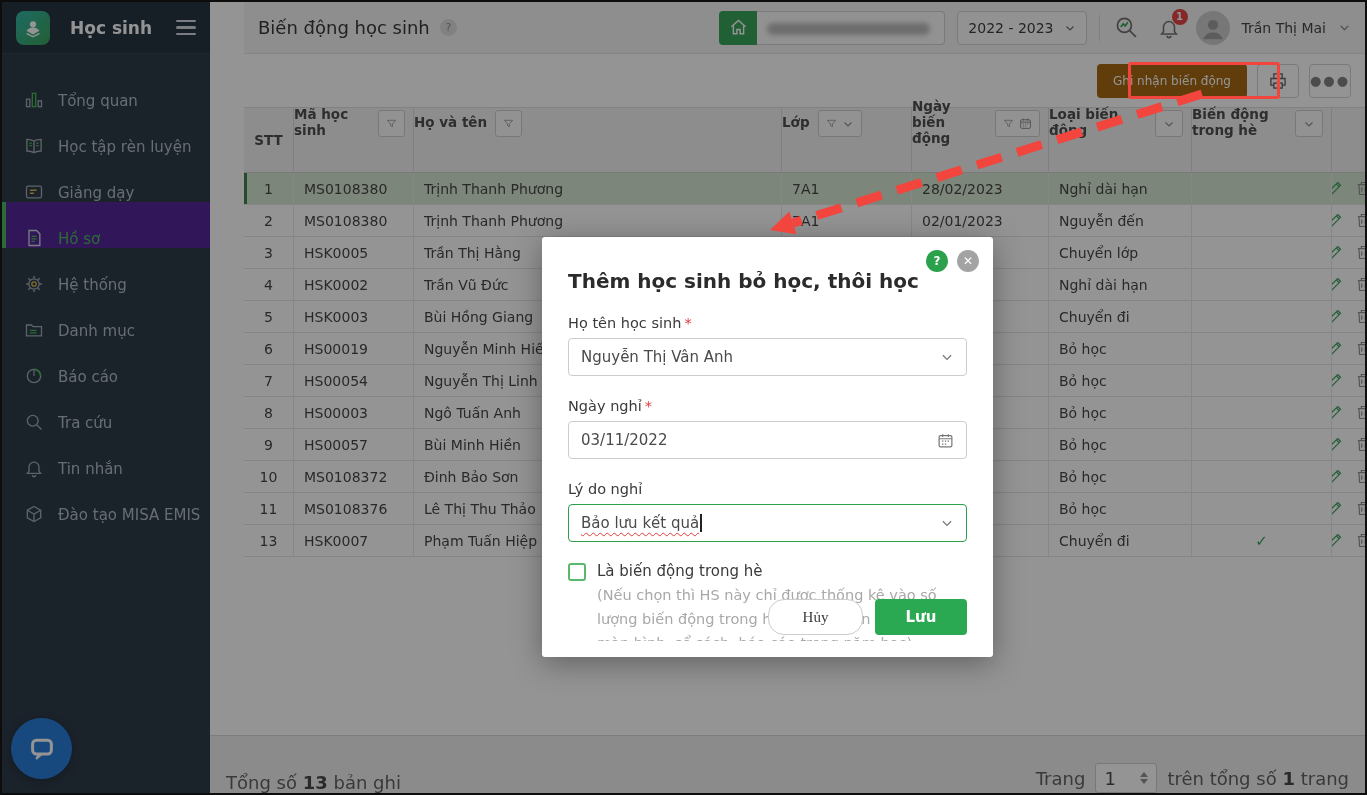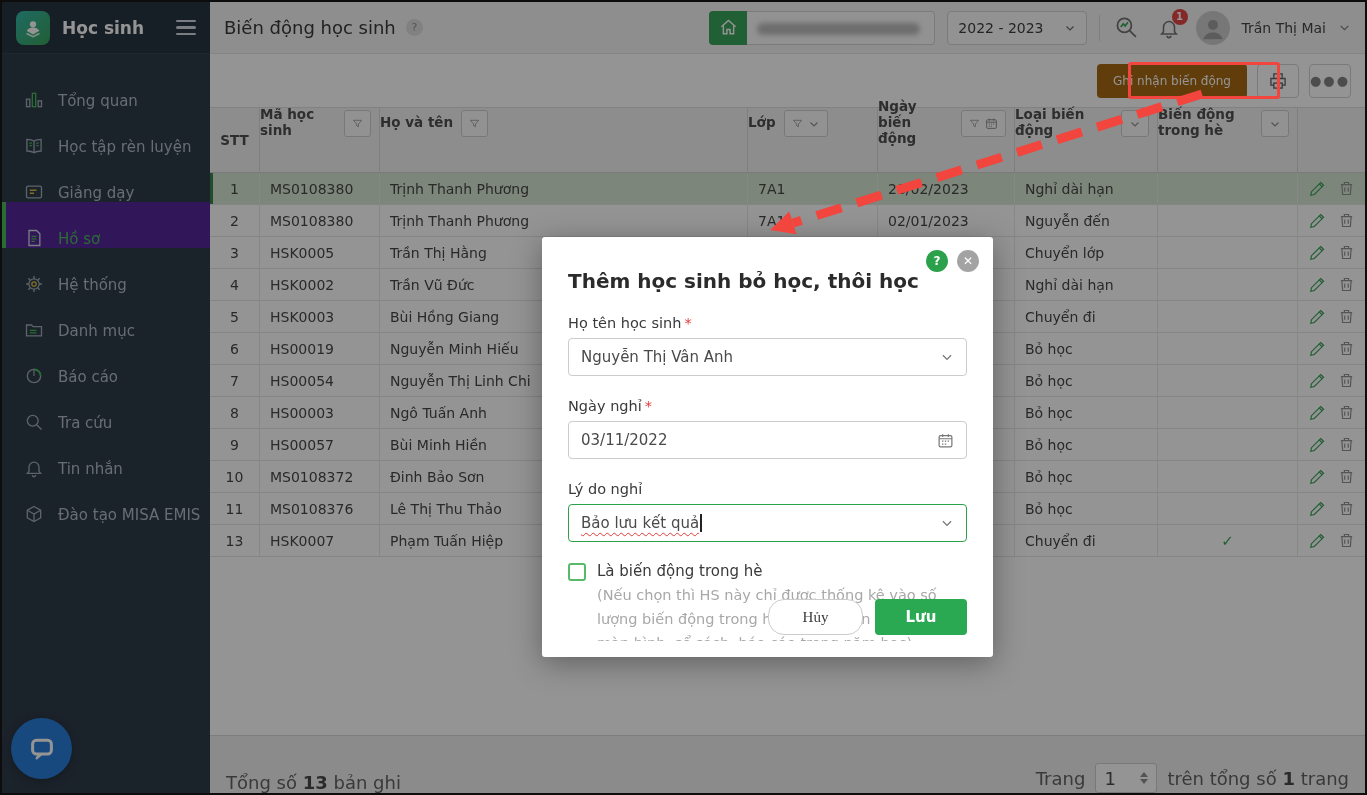--- a/index.html
+++ b/index.html
@@ -2,43 +2,43 @@
 <html lang="vi"><head>
 <meta charset="utf-8">
 <style>
   * { margin:0; padding:0; box-sizing:border-box; }
   html,body { width:1367px; height:795px; }
   body { font-family:"DejaVu Sans","Liberation Sans",sans-serif; background:#888; }
   .screen { position:relative; width:1367px; height:795px; background:#eef0f2; overflow:hidden; border:2px solid #0d0d0d; }
 
   
   .sidebar { position:absolute; left:0; top:0; bottom:0; width:208px; background:#22303f; z-index:1; }
-  .sb-head { height:52px; display:flex; align-items:center; padding:0 14px; gap:12px; border-bottom:1px solid rgba(255,255,255,.07); background:#1d2a38; }
+  .sb-head { height:52px; display:flex; align-items:center; padding:0 14px; gap:20px; border-bottom:1px solid rgba(255,255,255,.07); background:#1d2a38; }
   .app-ico { width:34px; height:34px; border-radius:8px; background:linear-gradient(135deg,#2ab5a5,#2f9e52); display:flex; align-items:center; justify-content:center; flex:0 0 auto; }
   .sb-title { color:#fff; font-size:17px; font-weight:bold; flex:1; }
   .burger { width:20px; display:flex; flex-direction:column; gap:4px; cursor:pointer; }
   .burger i { display:block; height:2.5px; background:#cfd6dd; border-radius:2px; }
   .sb-menu { padding-top:10px; }
   .sb-item { height:46px; display:flex; align-items:flex-end; gap:14px; padding-left:22px; color:#aeb9c4; font-size:15px; cursor:pointer; position:relative; }
   .sb-item svg { flex:0 0 auto; }
   .sb-item.active { background:#4c1d95; color:#3eb650; }
   .sb-item.active::before { content:""; position:absolute; left:0; top:0; bottom:0; width:4px; background:#3eb650; }
   .chat-fab { position:absolute; left:9px; top:716px; width:61px; height:61px; border-radius:50%; background:#1c77d9; display:flex; align-items:center; justify-content:center; box-shadow:0 2px 8px rgba(0,0,0,.35); cursor:pointer; }
 
   
-  .main { position:absolute; left:208px; top:0; right:0; bottom:0; background:#fff; }
+  .main { position:absolute; left:208px; top:0; right:0; bottom:0; background:#fff;padding-left:34px; }
   .titlebar { height:52px; background:#f4f4f4; display:flex; align-items:center; padding:0 14px; gap:10px; border-bottom:1px solid #e3e3e3; }
   .page-title { font-size:18px; color:#2e2e2e; font-weight:500; }
   .help-badge { width:17px; height:17px; border-radius:50%; background:#dcdcdc; color:#8b8b8b; font-size:11px; display:flex; align-items:center; justify-content:center; cursor:pointer; }
   .tb-right { margin-left:auto; display:flex; align-items:center; gap:12px; }
   .school-pill { display:flex; }
   .home-btn { width:38px; height:34px; background:#2f9e52; border-radius:4px 0 0 4px; display:flex; align-items:center; justify-content:center; cursor:pointer; }
   .redacted { width:188px; height:34px; background:#fbfbfb; border:1px solid #cfcfcf; border-left:none; border-radius:0 4px 4px 0; position:relative; overflow:hidden; }
   .redacted::before { content:""; position:absolute; left:10px; right:14px; top:11px; height:12px; background:#b9b9b9; border-radius:6px; filter:blur(2.5px); }
-  .year-select { height:34px; min-width:104px; background:#fbfbfb; border:1px solid #cfcfcf; border-radius:4px; display:flex; align-items:center; gap:20px; padding:0 10px; font-size:14px; color:#333; cursor:pointer; }
+  .year-select { height:34px; min-width:104px; background:#fbfbfb; border:1px solid #cfcfcf; border-radius:4px; display:flex; align-items:center; gap:10px; padding:0 10px; font-size:14px; color:#333; cursor:pointer; }
   .vsep { width:1px; height:26px; background:#d8d8d8; }
   .icon-btn { position:relative; display:flex; align-items:center; justify-content:center; width:30px; height:30px; cursor:pointer; }
   .badge { position:absolute; top:-4px; right:-4px; min-width:16px; height:16px; border-radius:50%; background:#e23c39; color:#fff; font-size:10px; font-weight:bold; display:flex; align-items:center; justify-content:center; }
   .avatar { width:34px; height:34px; border-radius:50%; background:#cbcbcb; display:flex; align-items:center; justify-content:center; overflow:hidden; cursor:pointer; }
   .user-name { font-size:14px; color:#3b3b3b; }
 
   .toolbar { height:53px; background:#fff; display:flex; align-items:center; justify-content:flex-end; gap:10px; padding:0 14px; }
   .btn-primary { height:34px; padding:0 16px; background:#a16207; color:#fff; border:none; border-radius:4px; font-size:12px; font-family:inherit; cursor:pointer; }
   .tool-sq { width:42px; height:34px; background:#fff; border:1px solid #cfcfcf; border-radius:4px; display:flex; align-items:center; justify-content:center; cursor:pointer; }
   .dots { color:#7d7d7d; font-size:13px; letter-spacing:2px; line-height:0; }

